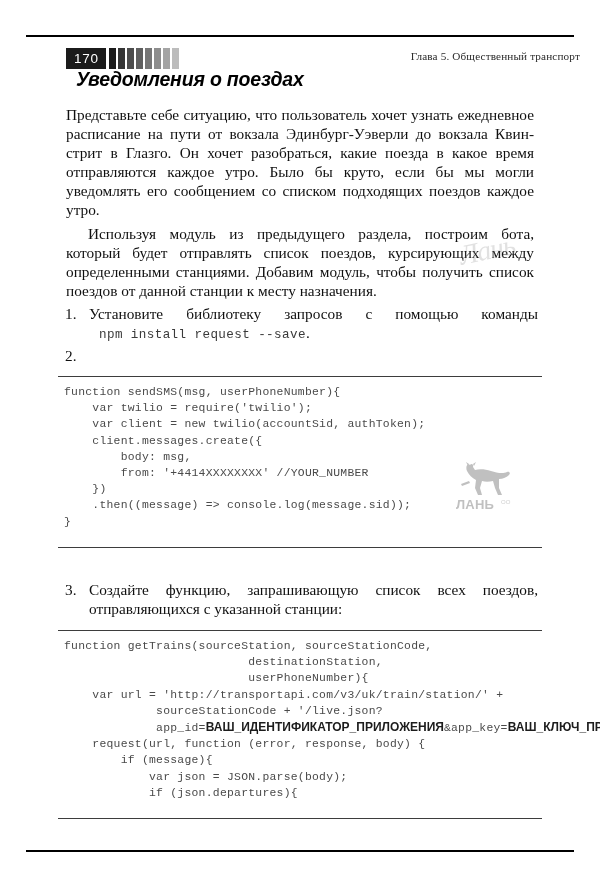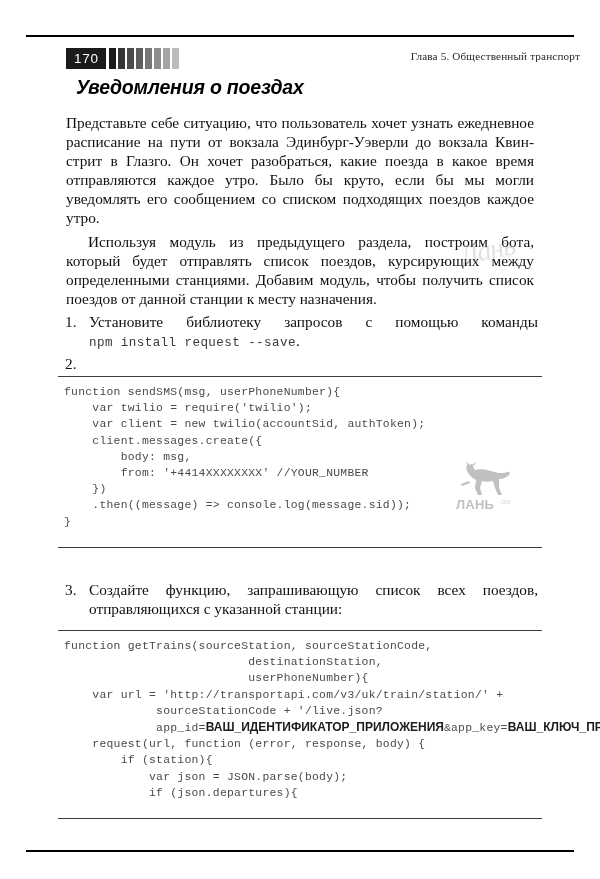--- a/index.html
+++ b/index.html
@@ -86,21 +86,21 @@
     font-size: 11.2px;
     color: #2b2b2b;
     letter-spacing: 0.15px;
     white-space: nowrap;
   }
 
   
   .content {
     position: absolute;
     left: 62px;
-    top: 76px;
+    top: 68px;
     width: 476px;
   }
   h1.section-title {
     margin: 0 0 14px 0;
     font-family: "Liberation Sans", sans-serif;
     font-style: italic;
     font-weight: bold;
     font-size: 19.5px;
     letter-spacing: -0.2px;
     color: #000;
@@ -141,20 +141,21 @@
     top: 0;
     font-size: 15.3px;
     color: #101010;
   }
   code.inline {
     font-family: "Liberation Mono", monospace;
     font-size: 12.6px;
     color: #3a3a3a;
     letter-spacing: 0.4px;
     white-space: pre;
+    margin-left: 10px;
   }
 
   
   .code-block {
     position: absolute;
     left: 58px;
     width: 484px;
     border-top: 1.1px solid #3d3d3d;
     border-bottom: 1.1px solid #3d3d3d;
     background: #ffffff;
@@ -289,21 +290,21 @@
   </div>
 
   <div class="code-block" id="code-block-2">
       <div class="line">function getTrains(sourceStation, sourceStationCode,</div>
       <div class="line">                          destinationStation,</div>
       <div class="line">                          userPhoneNumber){</div>
       <div class="line">    var url = 'http://transportapi.com/v3/uk/train/station/' +</div>
       <div class="line">             sourceStationCode + '/live.json?</div>
       <div class="line">             app_id=<b>ВАШ_ИДЕНТИФИКАТОР_ПРИЛОЖЕНИЯ</b>&amp;app_key=<b>ВАШ_КЛЮЧ_ПРИЛОЖЕНИЯ</b>';</div>
       <div class="line">    request(url, function (error, response, body) {</div>
-      <div class="line">        if (station){</div>
+      <div class="line">        if (message){</div>
       <div class="line">            var json = JSON.parse(body);</div>
       <div class="line">            if (json.departures){</div>
     </div>
 
   <div class="wm-script">Лань</div>
 
   <div class="wm-logo">
     <svg width="66" height="38" viewBox="0 0 66 38">
       <path fill="#9a9a9a" d="M12 9 C10 4, 13 1, 15 3 C16 1, 19 2, 18 5 L20 8 C24 7, 30 7, 36 9 C42 11, 48 12, 52 10 C54 9, 56 11, 54 13 C52 15, 48 17, 44 17 L44 26 L47 33 L43 33 L40 26 L38 19 C34 20, 30 20, 27 19 L25 26 L27 33 L23 33 L20 26 L21 18 C17 16, 14 13, 12 9 Z"></path>
       <path fill="#9a9a9a" d="M14 2 L11 0 L13 4 Z M18 2 L21 0 L19 4 Z"></path>

